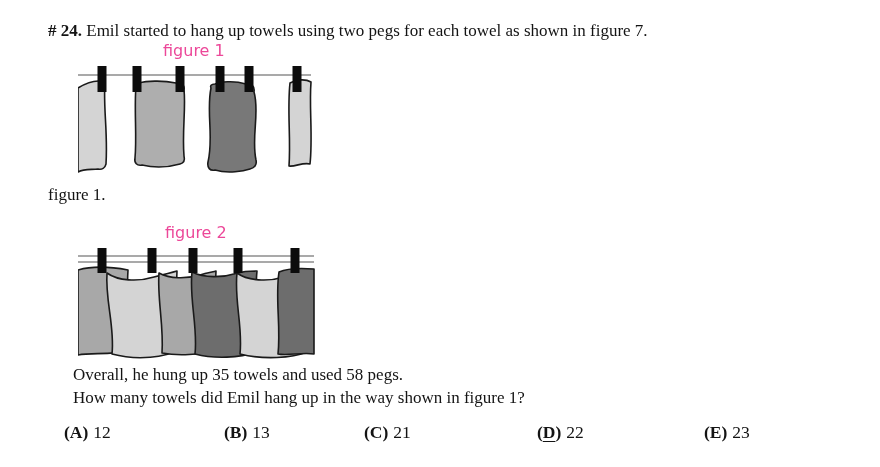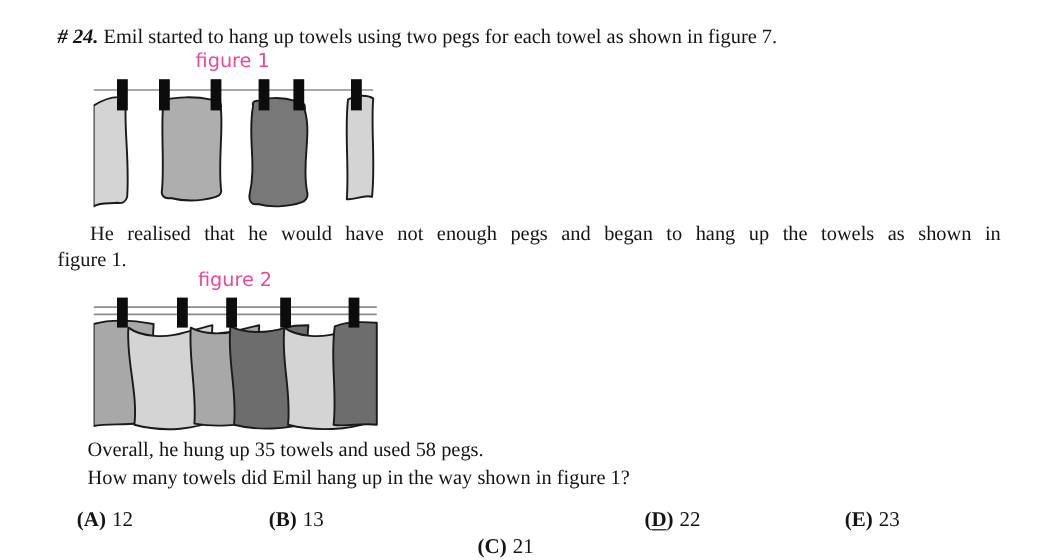--- a/index.html
+++ b/index.html
@@ -3,21 +3,21 @@
 <meta charset="utf-8">
 <style>
   html,body{margin:0;padding:0;background:#ffffff;}
   body{
     width:880px;height:467px;position:relative;overflow:hidden;
     font-family:"Liberation Serif","DejaVu Serif",serif;
     color:#141414;
   }
   .abs{position:absolute;}
   .bodytext{font-size:17px;line-height:22px;}
-  .num{font-weight:bold;font-style:italic;}
+  .num{font-weight:bold;}
   .figlabel{
     font-family:"DejaVu Sans","Liberation Sans",sans-serif;
     font-size:16px;color:#ec4899;
   }
   .para{
     left:48px;top:184px;width:786px;margin:0;
   }
   .jline{display:block;text-align:justify;text-align-last:justify;text-indent:27px;}
   .answers-row{left:0;top:422px;width:752px;height:30px;}
   .answer{position:absolute;font-size:17.5px;white-space:nowrap;cursor:default;}
@@ -60,21 +60,20 @@
       <rect x="54.5" y="4" width="9" height="26" fill="#0c0c0c"></rect>
       <rect x="97.5" y="4" width="9" height="26" fill="#0c0c0c"></rect>
       <rect x="137.5" y="4" width="9" height="26" fill="#0c0c0c"></rect>
       <rect x="166.5" y="4" width="9" height="26" fill="#0c0c0c"></rect>
       <rect x="214.5" y="4" width="9" height="26" fill="#0c0c0c"></rect>
     </g>
   </svg>
 </div>
 
 <p class="abs bodytext para">
-  <span class="jline">He realised that he would have not enough pegs and began to hang up the towels as shown in</span>
   <span>figure 1.</span>
 </p>
 
 <div class="abs figlabel" style="left:165px;top:223px;">figure 2</div>
 
 <div class="abs" style="left:78px;top:242px;">
   <svg width="238" height="120" viewBox="0 0 238 120">
     <line class="rope" x1="0" y1="14" x2="236" y2="14" fill="none" stroke="#8c8c8c"></line>
     <line class="rope" x1="0" y1="20" x2="236" y2="20" fill="none" stroke="#8c8c8c"></line>
 
@@ -103,21 +102,21 @@
 <div class="abs bodytext" style="left:73px;top:364px;">Overall, he hung up 35 towels and used 58 pegs.</div>
 <div class="abs bodytext" style="left:73px;top:387px;">How many towels did Emil hang up in the way shown in figure 1?</div>
 
 <div class="abs answers-row">
   <div class="answer" style="left:64px;">
     <span class="ans-letter-wrap"><span class="ans-letter">A</span></span><span class="ans-value">12</span>
   </div>
   <div class="answer" style="left:224px;">
     <span class="ans-letter-wrap"><span class="ans-letter">B</span></span><span class="ans-value">13</span>
   </div>
-  <div class="answer" style="left:398px;margin-top:23px;">
+  <div class="answer" style="left:364px;">
     <span class="ans-letter-wrap"><span class="ans-letter">C</span></span><span class="ans-value">21</span>
   </div>
   <div class="answer" style="left:537px;">
     <span class="ans-letter-wrap"><span class="ans-letter underlined">D</span></span><span class="ans-value">22</span>
   </div>
   <div class="answer" style="left:704px;">
     <span class="ans-letter-wrap"><span class="ans-letter">E</span></span><span class="ans-value">23</span>
   </div>
 </div>
 

